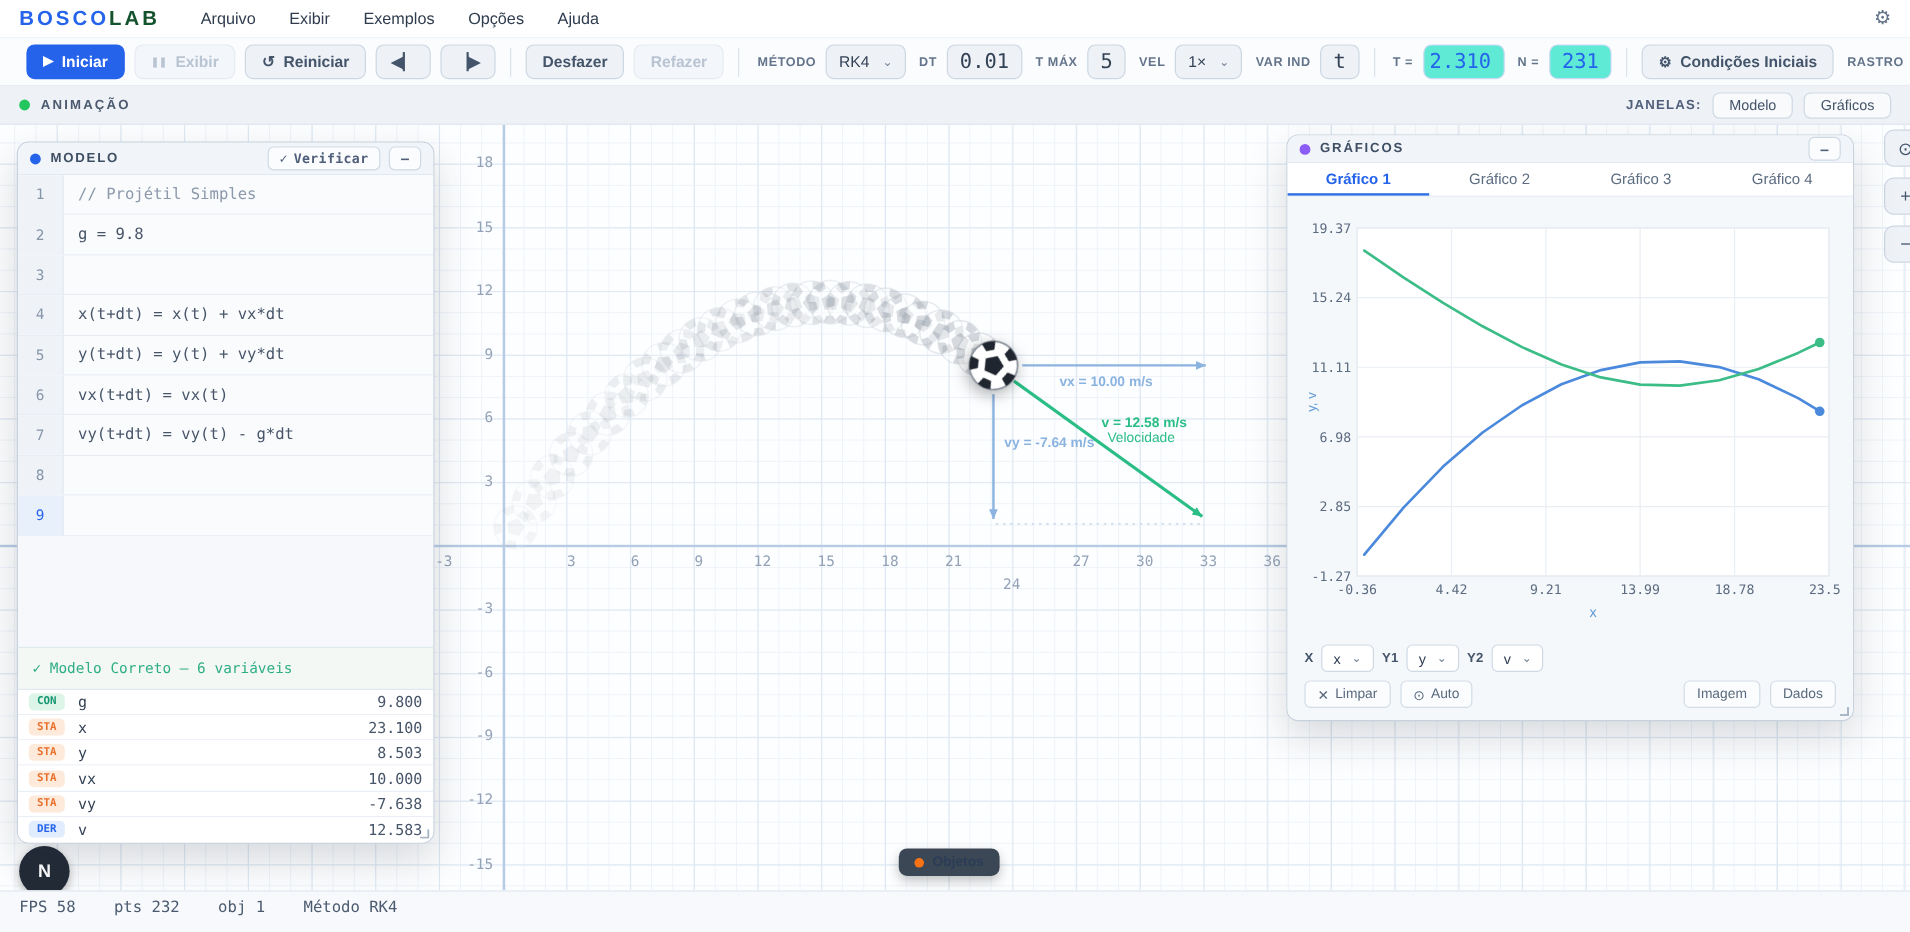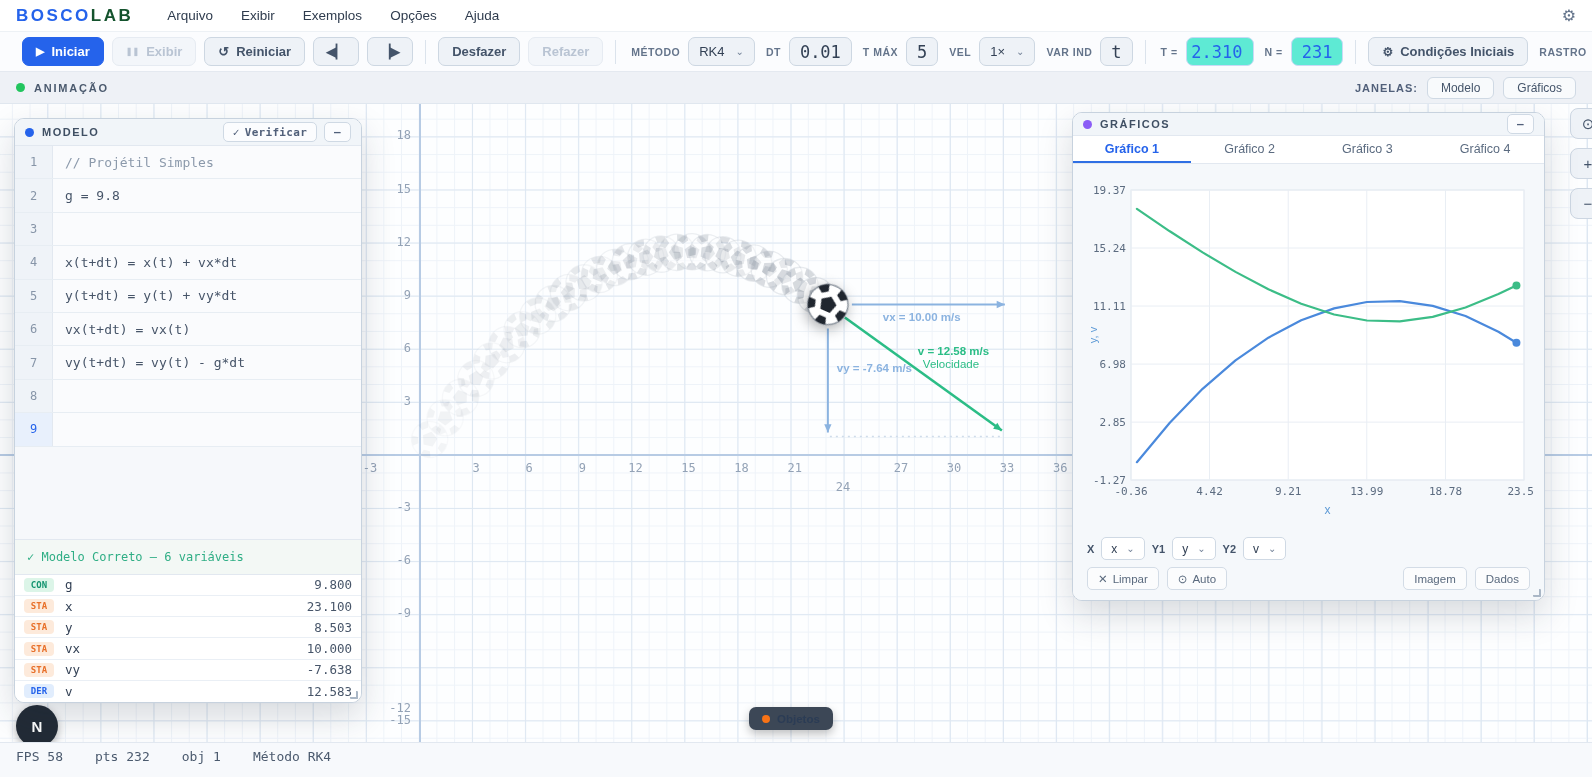--- a/index.html
+++ b/index.html
@@ -206,21 +206,21 @@
       <div class="tick" style="left: 1048.2px; top: 357px; width: 24px; text-align: center;">36</div>
       <div class="tick" style="left: 377px; top: 24.4px; width: 34px; text-align: right;">18</div>
       <div class="tick" style="left: 377px; top: 77.5px; width: 34px; text-align: right;">15</div>
       <div class="tick" style="left: 377px; top: 130.6px; width: 34px; text-align: right;">12</div>
       <div class="tick" style="left: 377px; top: 183.7px; width: 34px; text-align: right;">9</div>
       <div class="tick" style="left: 377px; top: 236.8px; width: 34px; text-align: right;">6</div>
       <div class="tick" style="left: 377px; top: 289.9px; width: 34px; text-align: right;">3</div>
       <div class="tick" style="left: 377px; top: 396.1px; width: 34px; text-align: right;">-3</div>
       <div class="tick" style="left: 377px; top: 449.2px; width: 34px; text-align: right;">-6</div>
       <div class="tick" style="left: 377px; top: 502.3px; width: 34px; text-align: right;">-9</div>
-      <div class="tick" style="left: 377px; top: 555.4px; width: 34px; text-align: right; margin-top: 42px;">-12</div>
+      <div class="tick" style="left: 377px; top: 555.4px; width: 34px; text-align: right;">-12</div>
       <div class="tick" style="left: 377px; top: 608.5px; width: 34px; text-align: right;">-15</div>
     </div>
   <svg class="world" id="world" width="1592" height="638">
       <defs>
         <g id="ballGhost">
           <circle r="9.8" fill="#ffffff" stroke="#c6cdd5" stroke-width="0.7"></circle>
           <path d="M0,-4.2 L4,-1.3 L2.5,3.4 L-2.5,3.4 L-4,-1.3 Z" fill="#9aa2ad"></path>
           <path d="M-2.8,-9.4 A9.8,9.8 0 0 1 2.8,-9.4 L1.7,-6.2 L-1.7,-6.2 Z" fill="#9aa2ad" transform="rotate(36)"></path>
           <path d="M-2.8,-9.4 A9.8,9.8 0 0 1 2.8,-9.4 L1.7,-6.2 L-1.7,-6.2 Z" fill="#9aa2ad" transform="rotate(108)"></path>
           <path d="M-2.8,-9.4 A9.8,9.8 0 0 1 2.8,-9.4 L1.7,-6.2 L-1.7,-6.2 Z" fill="#9aa2ad" transform="rotate(180)"></path>

